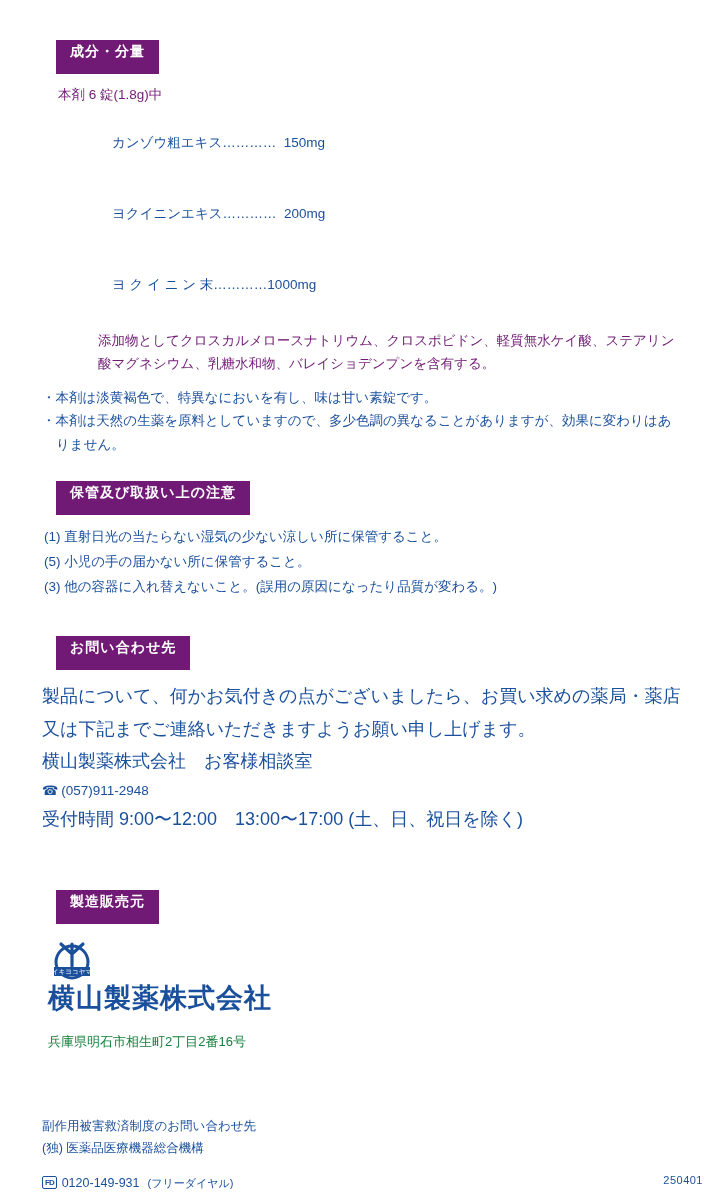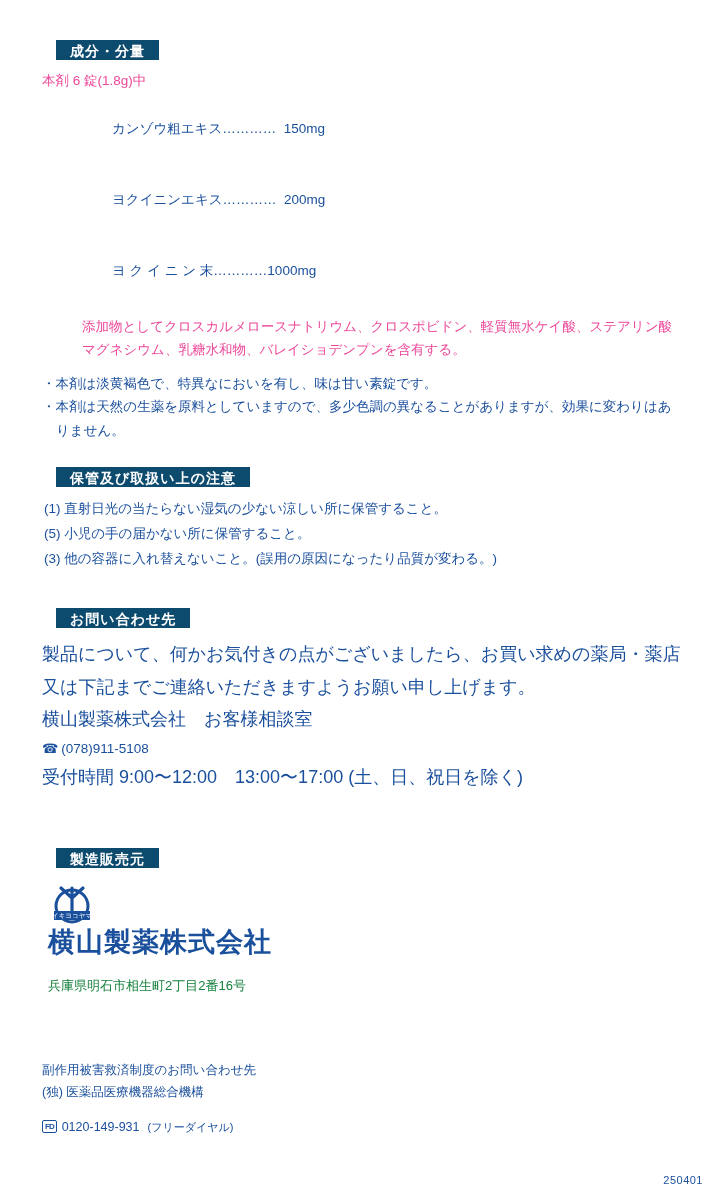--- a/index.html
+++ b/index.html
@@ -26,38 +26,39 @@
   .content {
     position: absolute;
     left: 42px;
     top: 40px;
     width: 640px;
   }
 
   
   .banner {
     display: inline-block;
-    background: #0c4a6e;
+    background: #701a75;
     color: #ffffff;
     font-size: 14px;
     font-weight: bold;
     letter-spacing: 1px;
-    padding: 4px 14px 1px 14px;
+    padding: 4px 14px 15px 14px;
     line-height: 1.1;
     margin-left: 14px;
     text-align: right;
   }
   .banner-wrap {
     margin-bottom: 10px;
   }
 
   .body-text {
     font-size: 13.5px;
     line-height: 1.7;
-    color: #ec4899;
+    color: #701a75;
+    margin-left: 16px;
   }
   .indent2 { padding-left: 40px; }
 
   .ingredient-line {
     font-size: 13.5px;
     line-height: 1.75;
     white-space: pre;
   }
 
   .note-line {
@@ -210,21 +211,21 @@
 
     <div class="gap-lg"></div>
 
     <div class="sec">
       <div class="banner-wrap">
         <span class="banner">お問い合わせ先</span>
       </div>
       <div class="contact-text">製品について、何かお気付きの点がございましたら、お買い求めの薬局・薬店又は下記までご連絡いただきますようお願い申し上げます。</div>
       <div class="contact-text">横山製薬株式会社　お客様相談室</div>
       <div class="tel-row">
-        <span class="tel-icon">☎</span><span>(078)911-5108</span>
+        <span class="tel-icon">☎</span><span>(057)911-2948</span>
       </div>
       <div class="contact-text">受付時間 9:00〜12:00　13:00〜17:00 (土、日、祝日を除く)</div>
     </div>
 
     <div class="gap-lg"></div>
     <div style="height:18px"></div>
 
     <div class="sec">
       <div class="banner-wrap">
         <span class="banner">製造販売元</span>

